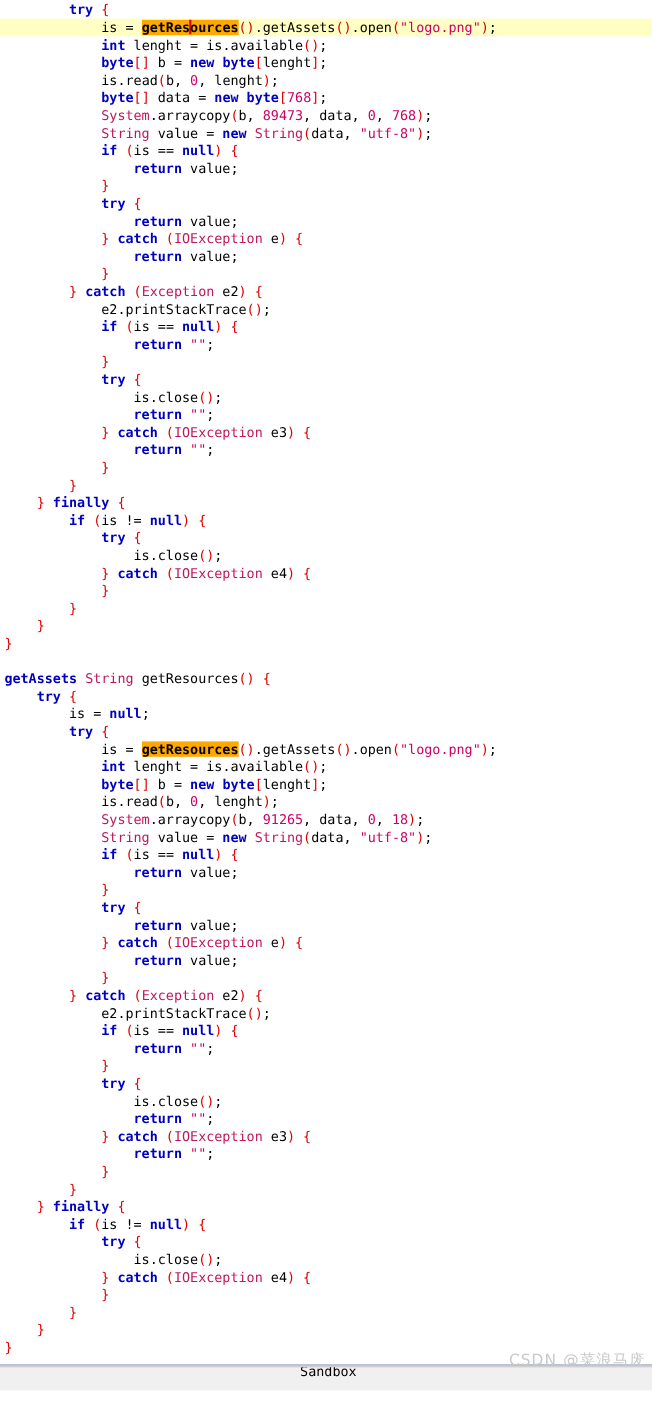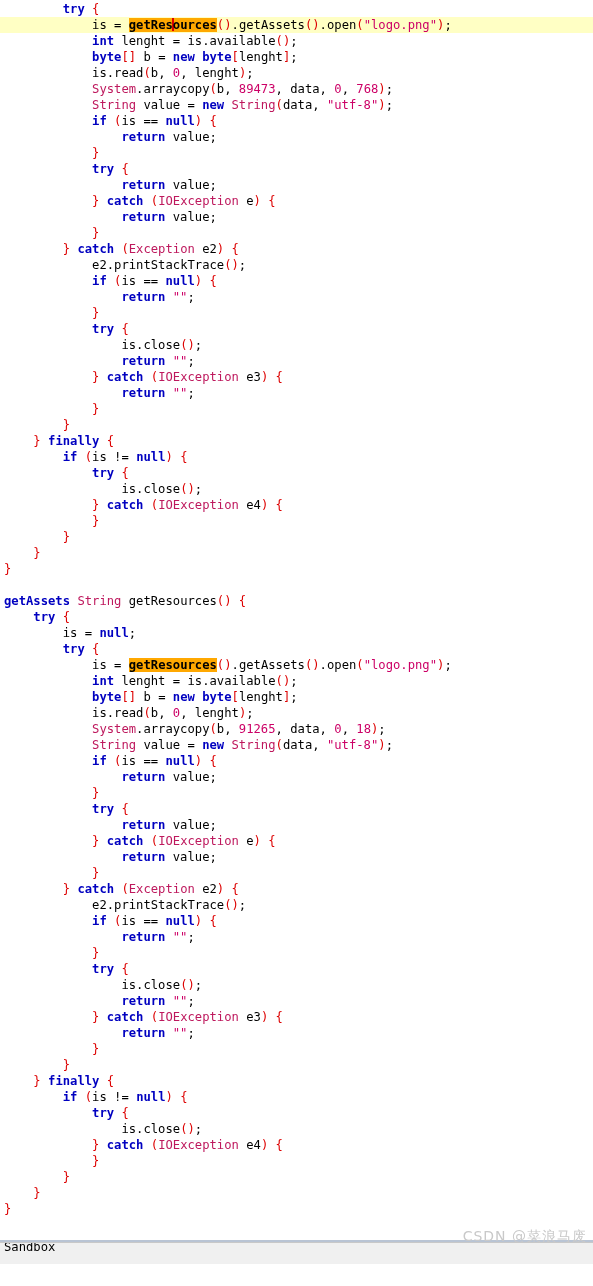--- a/index.html
+++ b/index.html
@@ -95,33 +95,35 @@
     border-top: 1px solid #c8c8c8;
     box-sizing: border-box;
     overflow: hidden;
   }
   #bottombar .clip {
     font-size: 12.2px;
     line-height: 12px;
     white-space: pre;
     padding-left: 4px;
     margin-top: -2px;
+    text-align: center;
   }
 </style>
 </head>
 <body>
 
 <div id="editor">
 
   <div class="code-area" id="code-area">
       <div class="line">        <span class="kw">try</span> <span class="pct">{</span></div>
       <div class="line current">            <span class="pln">is</span> <span class="op">=</span> <span class="hl">getRes<span class="caret"></span>ources</span><span class="pct">(</span><span class="pct">)</span><span class="op">.</span><span class="pln">getAssets</span><span class="pct">(</span><span class="pct">)</span><span class="op">.</span><span class="pln">open</span><span class="pct">(</span><span class="str">"logo.png"</span><span class="pct">)</span><span class="op">;</span></div>
       <div class="line">            <span class="kw">int</span> <span class="pln">lenght</span> <span class="op">=</span> <span class="pln">is</span><span class="op">.</span><span class="pln">available</span><span class="pct">(</span><span class="pct">)</span><span class="op">;</span></div>
       <div class="line">            <span class="kw">byte</span><span class="pct">[</span><span class="pct">]</span> <span class="pln">b</span> <span class="op">=</span> <span class="kw">new</span> <span class="kw">byte</span><span class="pct">[</span><span class="pln">lenght</span><span class="pct">]</span><span class="op">;</span></div>
       <div class="line">            <span class="pln">is</span><span class="op">.</span><span class="pln">read</span><span class="pct">(</span><span class="pln">b</span><span class="op">,</span> <span class="num">0</span><span class="op">,</span> <span class="pln">lenght</span><span class="pct">)</span><span class="op">;</span></div>
+      <div class="line">            <span class="kw">byte</span><span class="pct">[</span><span class="pct">]</span> <span class="pln">data</span> <span class="op">=</span> <span class="kw">new</span> <span class="kw">byte</span><span class="pct">[</span><span class="num">768</span><span class="pct">]</span><span class="op">;</span></div>
       <div class="line">            <span class="typ">System</span><span class="op">.</span><span class="pln">arraycopy</span><span class="pct">(</span><span class="pln">b</span><span class="op">,</span> <span class="num">89473</span><span class="op">,</span> <span class="pln">data</span><span class="op">,</span> <span class="num">0</span><span class="op">,</span> <span class="num">768</span><span class="pct">)</span><span class="op">;</span></div>
       <div class="line">            <span class="typ">String</span> <span class="pln">value</span> <span class="op">=</span> <span class="kw">new</span> <span class="typ">String</span><span class="pct">(</span><span class="pln">data</span><span class="op">,</span> <span class="str">"utf-8"</span><span class="pct">)</span><span class="op">;</span></div>
       <div class="line">            <span class="kw">if</span> <span class="pct">(</span><span class="pln">is</span> <span class="op">=</span><span class="op">=</span> <span class="kw">null</span><span class="pct">)</span> <span class="pct">{</span></div>
       <div class="line">                <span class="kw">return</span> <span class="pln">value</span><span class="op">;</span></div>
       <div class="line">            <span class="pct">}</span></div>
       <div class="line">            <span class="kw">try</span> <span class="pct">{</span></div>
       <div class="line">                <span class="kw">return</span> <span class="pln">value</span><span class="op">;</span></div>
       <div class="line">            <span class="pct">}</span> <span class="kw">catch</span> <span class="pct">(</span><span class="typ">IOException</span> <span class="pln">e</span><span class="pct">)</span> <span class="pct">{</span></div>
       <div class="line">                <span class="kw">return</span> <span class="pln">value</span><span class="op">;</span></div>
       <div class="line">            <span class="pct">}</span></div>

